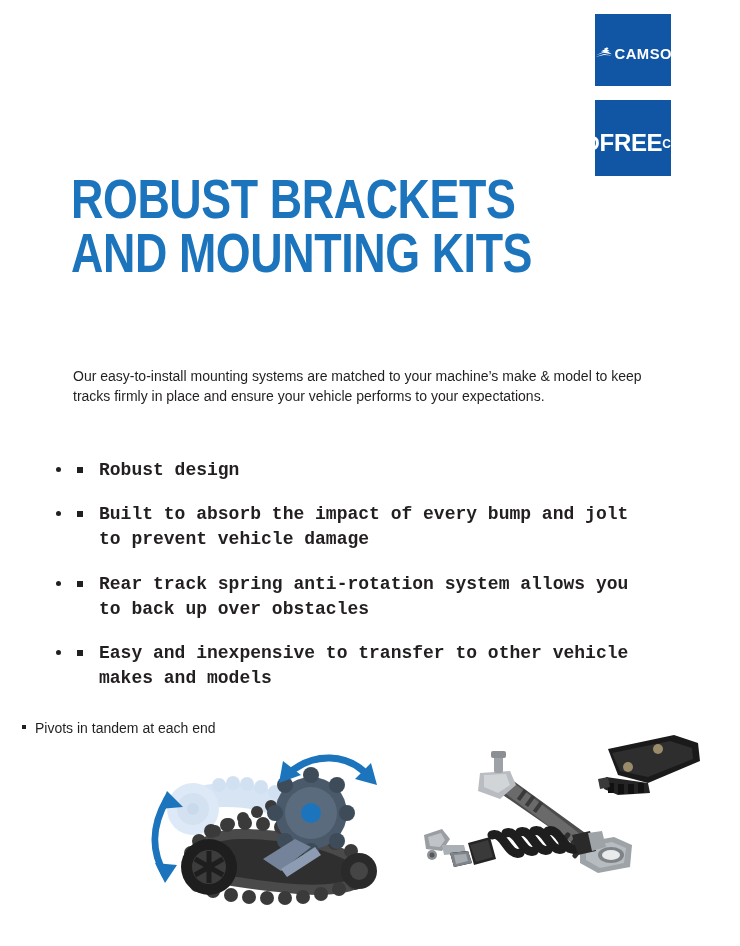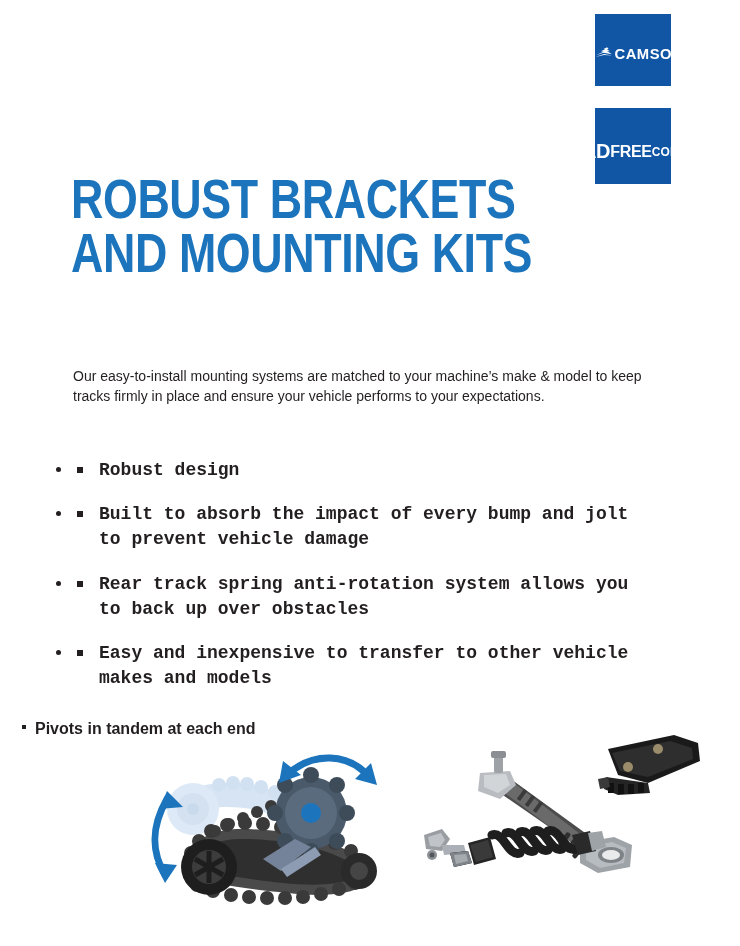--- a/index.html
+++ b/index.html
@@ -12,35 +12,35 @@
   .page { position:relative; width:740px; height:946px; background:#fff; }
 
   
   .logo-block { position:absolute; left:595px; top:14px; width:76px; }
   .logo-tile {
     width:76px; background:#1056a5;
     display:flex; flex-direction:row;
     align-items:center; justify-content:center;
   }
   .logo-tile.camso { height:72px; padding-top:6px; }
-  .logo-tile.roadfree { height:76px; margin-top:22px; padding-top:10px; }
+  .logo-tile.roadfree { height:76px; margin-top:14px; padding-top:10px; }
   .camso-mark { width:46px; height:30px; display:block; }
   .camso-word {
     color:#fff; font-weight:700; font-size:14.5px;
     letter-spacing:0.5px; line-height:1;
     margin-top:3px; font-family:"Liberation Sans", sans-serif;
     transform:scaleX(1.02);
   }
   .rf-line {
     color:#fff; font-weight:700; line-height:0.95;
     font-family:"Liberation Sans", sans-serif;
     letter-spacing:-0.3px;
   }
   .rf-road { font-size:20px; }
-  .rf-free { font-size:16px; margin-top:1px; }
+  .rf-free { font-size:24px; margin-top:1px; }
   .rf-company { font-size:12px; margin-top:3px; letter-spacing:0.2px; }
 
   
   .headline {
     position:absolute; left:71px; top:172px; width:560px;
     color:#1c75bc;
     font-family:"Liberation Sans", sans-serif;
     font-weight:700;
     font-size:56px;
     line-height:0.96;
@@ -70,21 +70,21 @@
   .bullet-sq {
     position:absolute; left:4px; top:9px;
     width:6px; height:6px; background:#231f20;
   }
   .bullet-text { display:block; }
 
   
   .caption {
     position:absolute; left:20px; top:720px; width:330px;
     padding-left:15px;
-    color:#231f20; font-size:16px; font-weight:700;
+    color:#231f20; font-size:14px; font-weight:400;
     font-family:"Liberation Sans", sans-serif;
   }
   .caption .bullet-sq { left:2px; top:5px; width:4px; height:4px; }
 
   
   .figure-row { position:absolute; left:0; top:735px; width:740px; height:180px; }
   .fig-track { position:absolute; left:145px; top:0px; width:260px; height:175px; }
   .fig-parts { position:absolute; left:412px; top:-8px; width:300px; height:165px; }
   .fig-track svg, .fig-parts svg { display:block; width:100%; height:100%; }
 </style>

